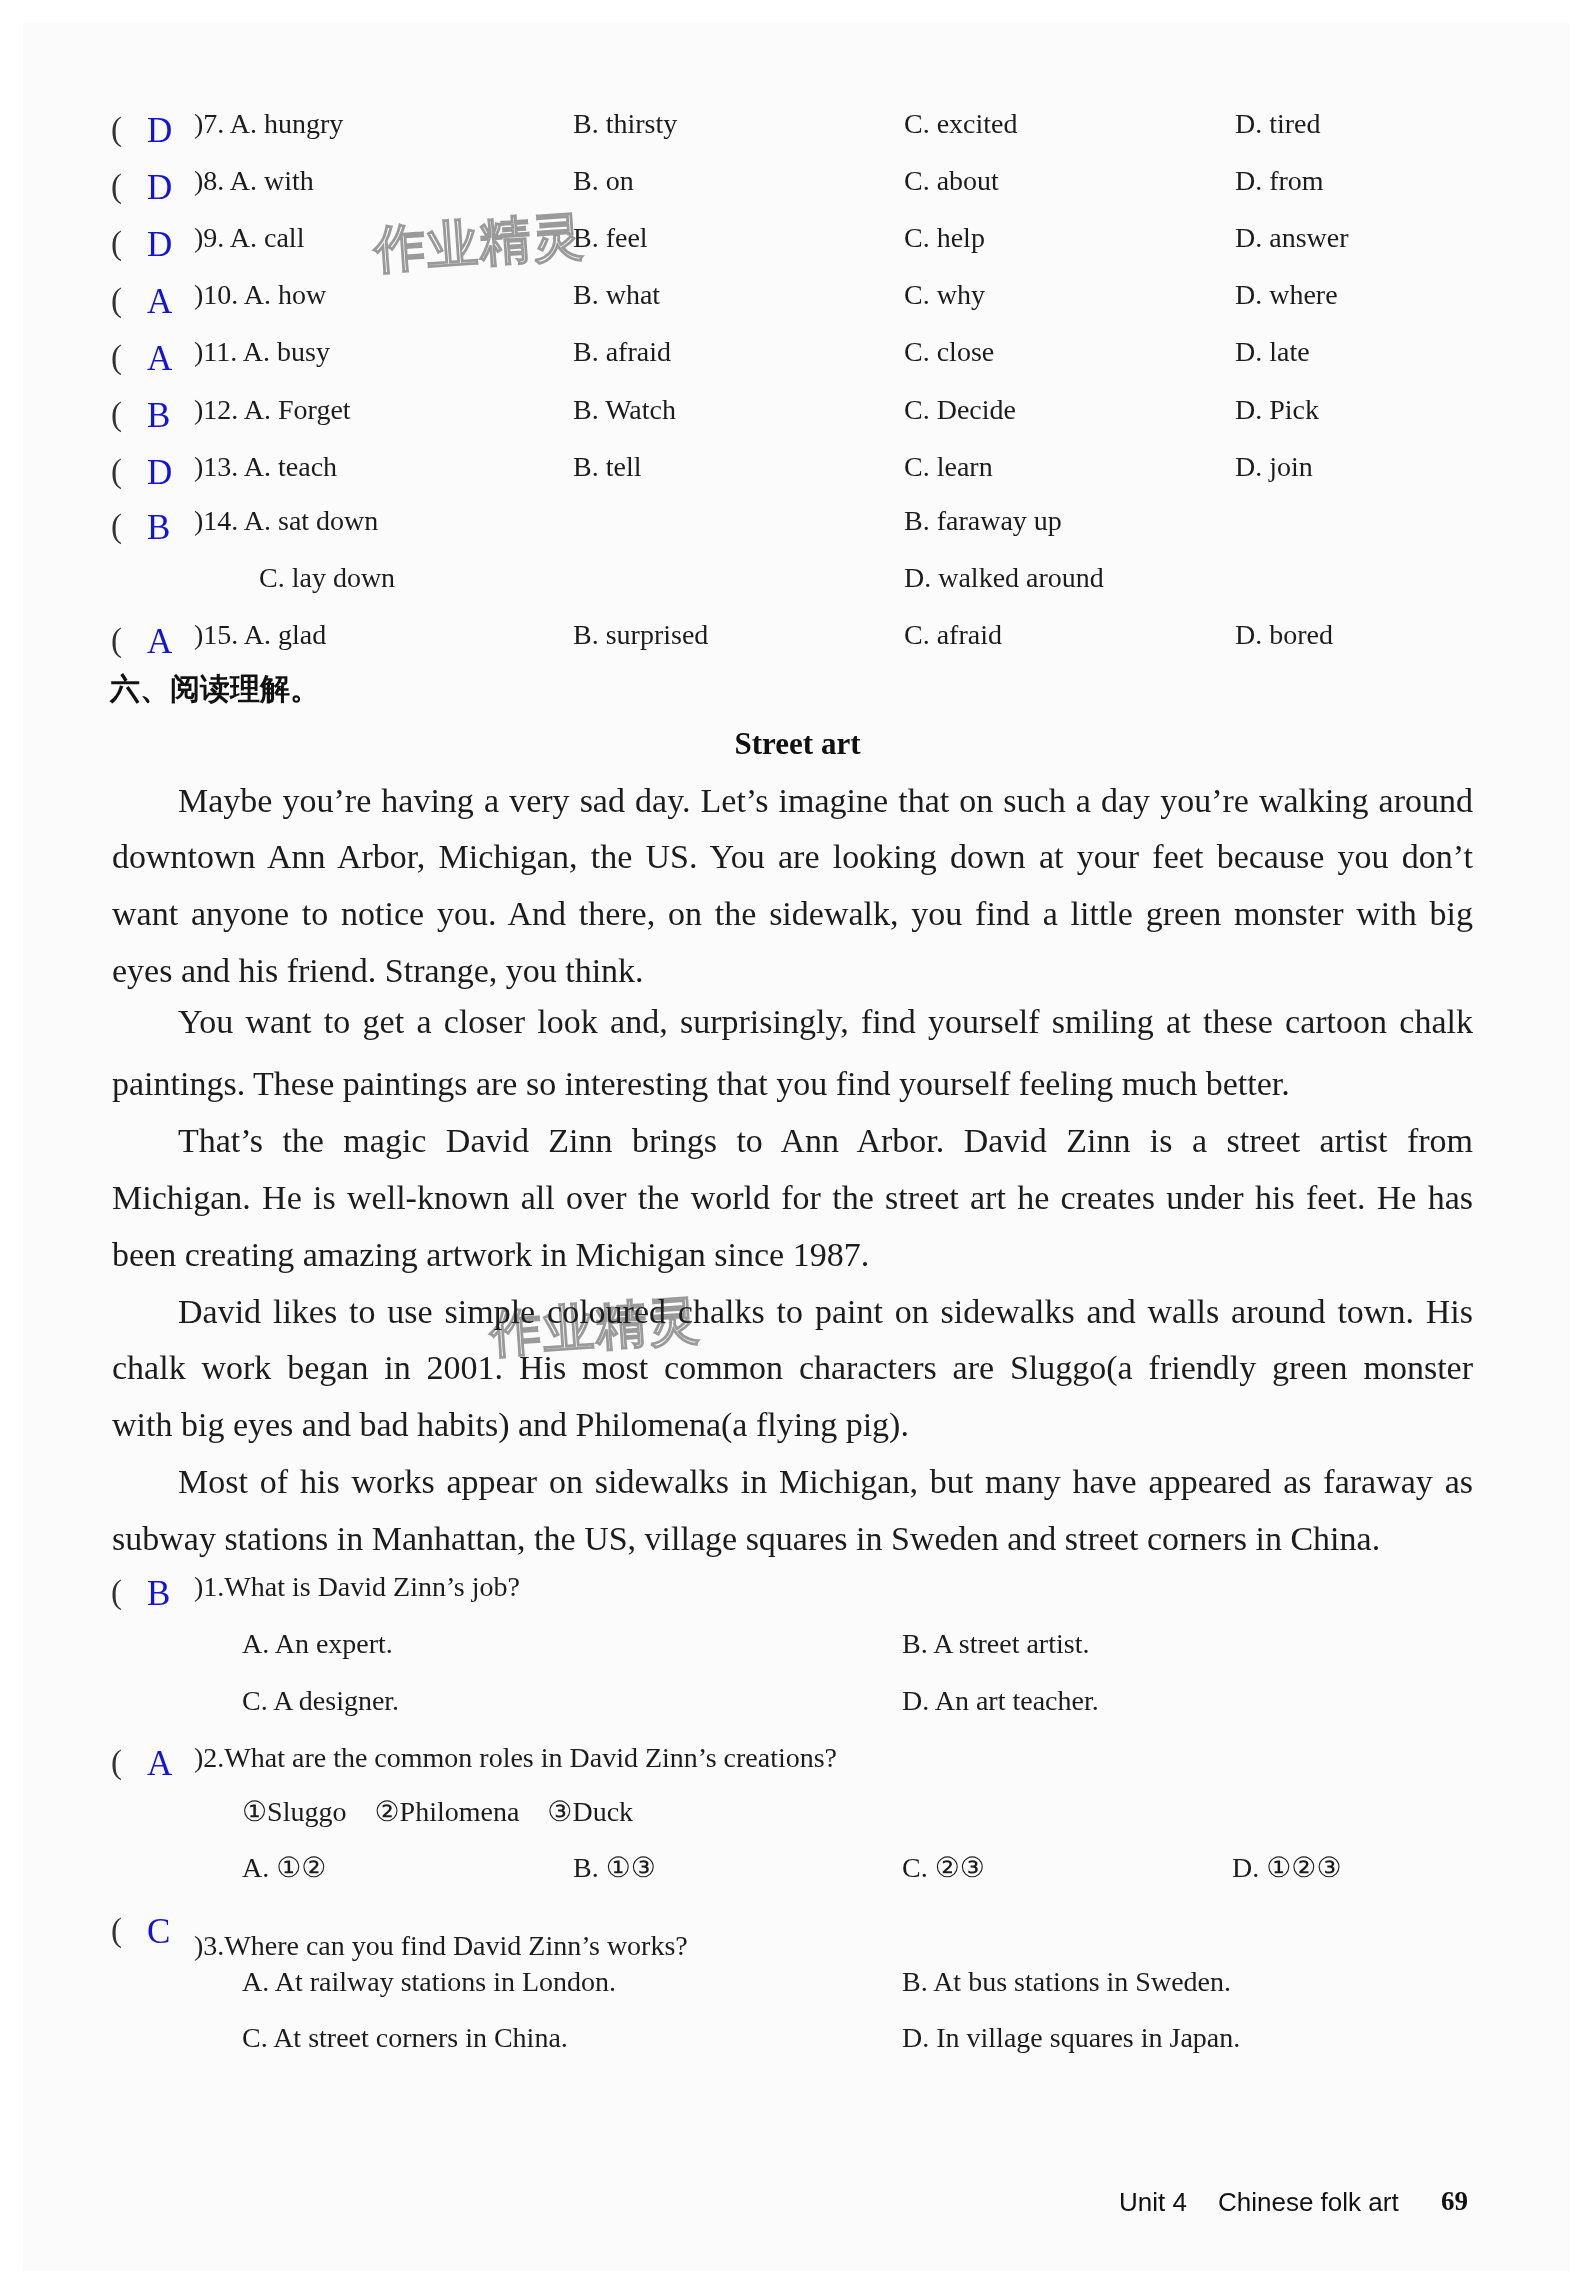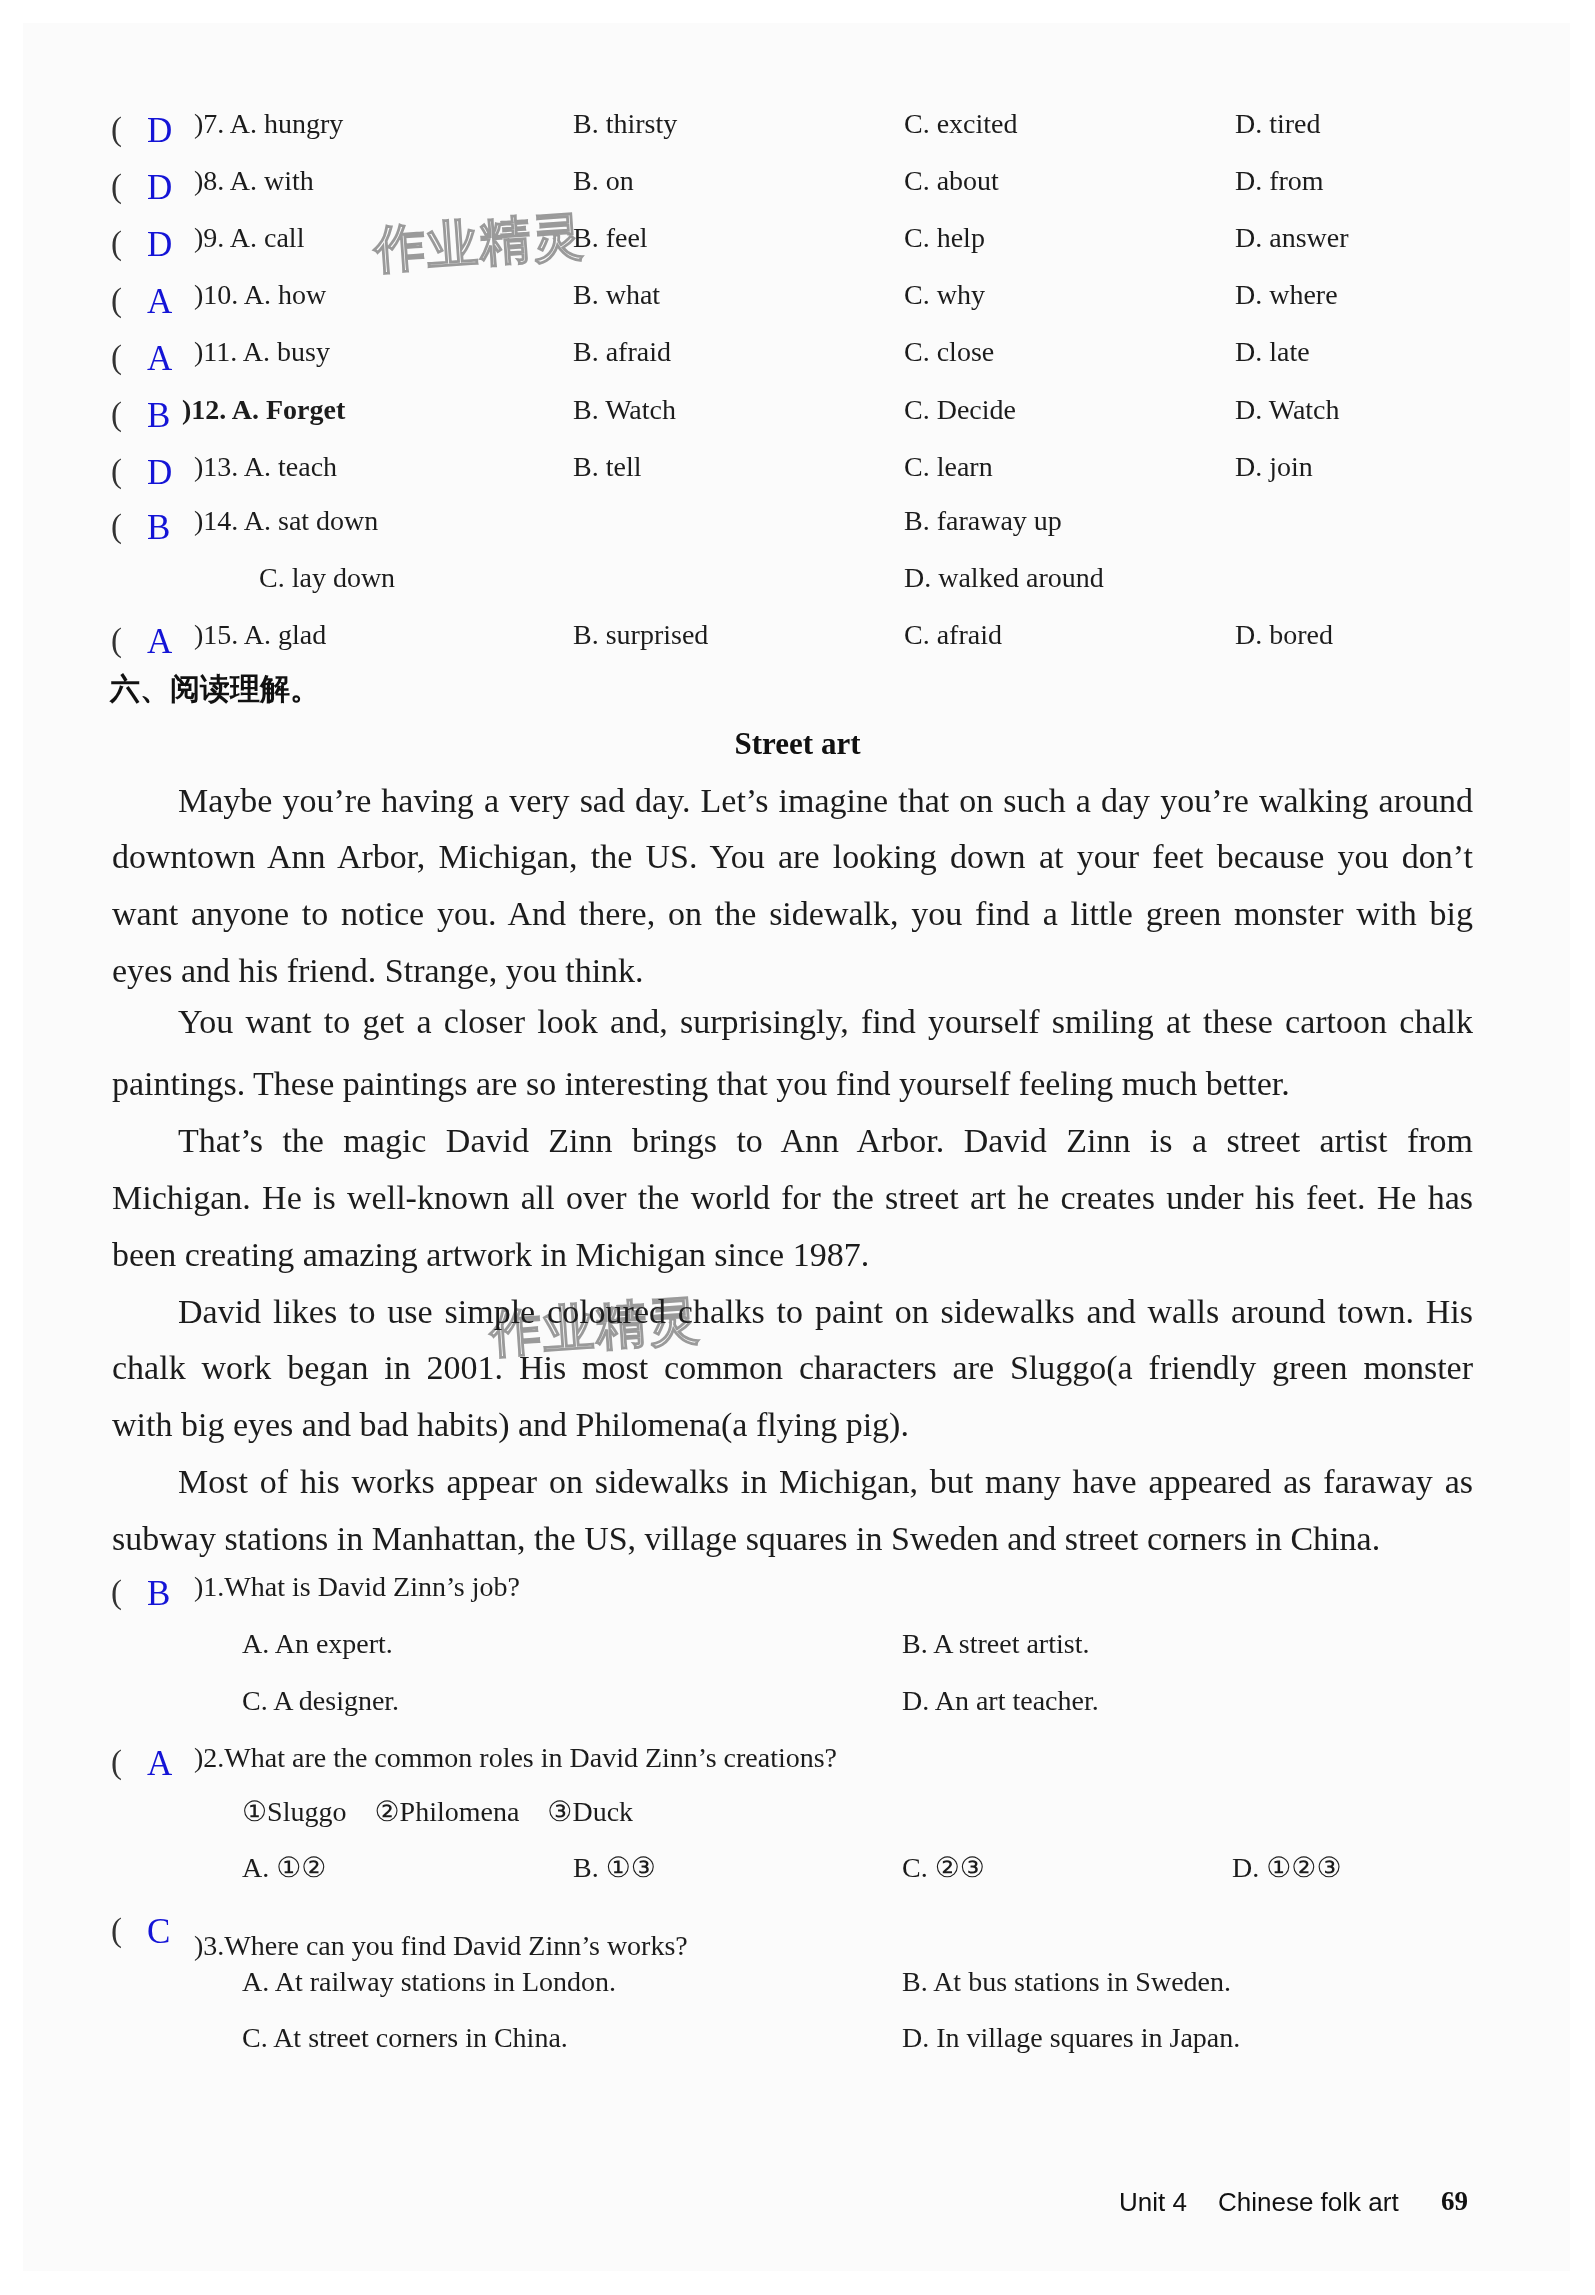--- a/index.html
+++ b/index.html
@@ -67,24 +67,24 @@
       <span class="abs paren" style="left:111px; top:341px;">(</span>
       <span class="abs ans" style="left: 147px; top: 341px; color: rgb(20, 20, 214);">A</span>
       <span class="abs t" style="left:194px; top:338px;"><span>)</span><span>11.</span> <span>A. busy</span></span>
       <span class="abs t" style="left:573px; top:338px;">B. afraid</span>
       <span class="abs t" style="left:904px; top:338px;">C. close</span>
       <span class="abs t" style="left:1235px; top:338px;">D. late</span>
     </div>
     <div>
       <span class="abs paren" style="left:111px; top:398px;">(</span>
       <span class="abs ans" style="left: 147px; top: 398px; color: rgb(20, 20, 214);">B</span>
-      <span class="abs t" style="left:182px; top:396px;font-weight:bold;"><span>)</span><span>12.</span> <span>A. Forget</span></span>
+      <span class="abs t" style="left:194px; top:396px;"><span>)</span><span>12.</span> <span>A. Forget</span></span>
       <span class="abs t" style="left:573px; top:396px;">B. Watch</span>
       <span class="abs t" style="left:904px; top:396px;">C. Decide</span>
-      <span class="abs t" style="left:1235px; top:396px;">D. Watch</span>
+      <span class="abs t" style="left:1235px; top:396px;">D. Pick</span>
     </div>
     <div>
       <span class="abs paren" style="left:111px; top:455px;">(</span>
       <span class="abs ans" style="left: 147px; top: 455px; color: rgb(20, 20, 214);">D</span>
       <span class="abs t" style="left:194px; top:453px;"><span>)</span><span>13.</span> <span>A. teach</span></span>
       <span class="abs t" style="left:573px; top:453px;">B. tell</span>
       <span class="abs t" style="left:904px; top:453px;">C. learn</span>
       <span class="abs t" style="left:1235px; top:453px;">D. join</span>
     </div>
   </div>

